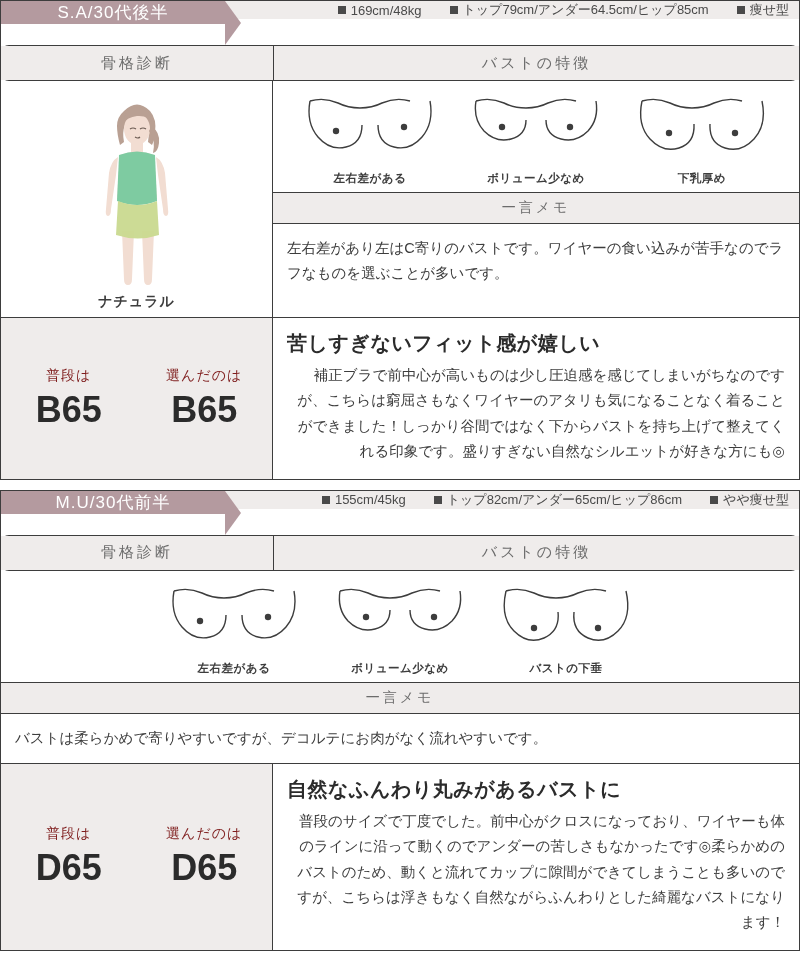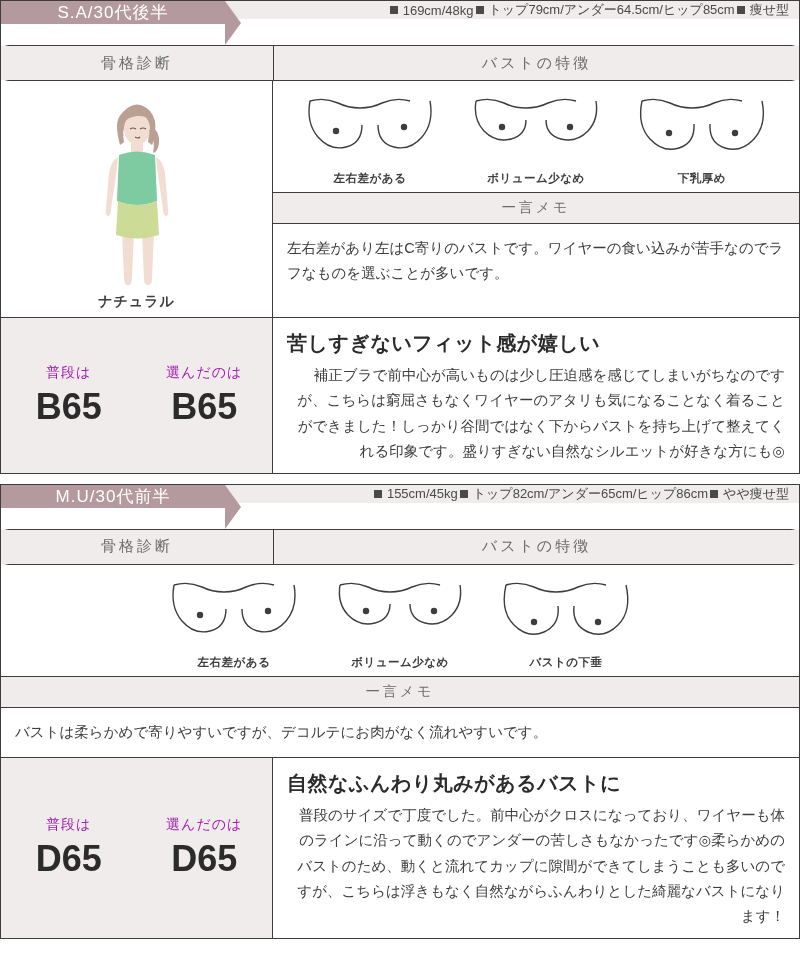--- a/index.html
+++ b/index.html
@@ -55,21 +55,21 @@
     width: 0; height: 0;
     border-top: 22px solid transparent;
     border-bottom: 22px solid transparent;
     border-left: 16px solid #b49a9f;
   }
   .hdr-specs {
     flex: 1;
     display: flex;
     align-items: center;
     justify-content: flex-end;
-    gap: 2px;
+    gap: 28px;
     padding-right: 10px;
     font-size: 13px;
     color: #4a4a4a;
     background: #efeceb;
   }
   .spec {
     display: inline-flex;
     align-items: center;
     white-space: nowrap;
   }
@@ -179,33 +179,33 @@
     justify-content: center;
     padding: 14px 0;
     box-sizing: border-box;
   }
   .size-box {
     width: 50%;
     text-align: center;
   }
   .size-cap {
     font-size: 14px;
-    color: #a21caf;
+    color: #7f1d1d;
     letter-spacing: 1px;
   }
   .size-val {
     font-size: 36px;
     font-weight: bold;
     color: #2b2b2b;
     line-height: 1.15;
     margin-top: 4px;
   }
   .cmt-col {
     flex: 1;
-    padding: 12px 14px 8px 14px;
+    padding: 12px 14px 14px 14px;
     box-sizing: border-box;
   }
   .cmt-title {
     font-size: 20px;
     font-weight: bold;
     color: #2b2b2b;
     letter-spacing: 0.5px;
     margin-bottom: 6px;
   }
   .cmt-text {

